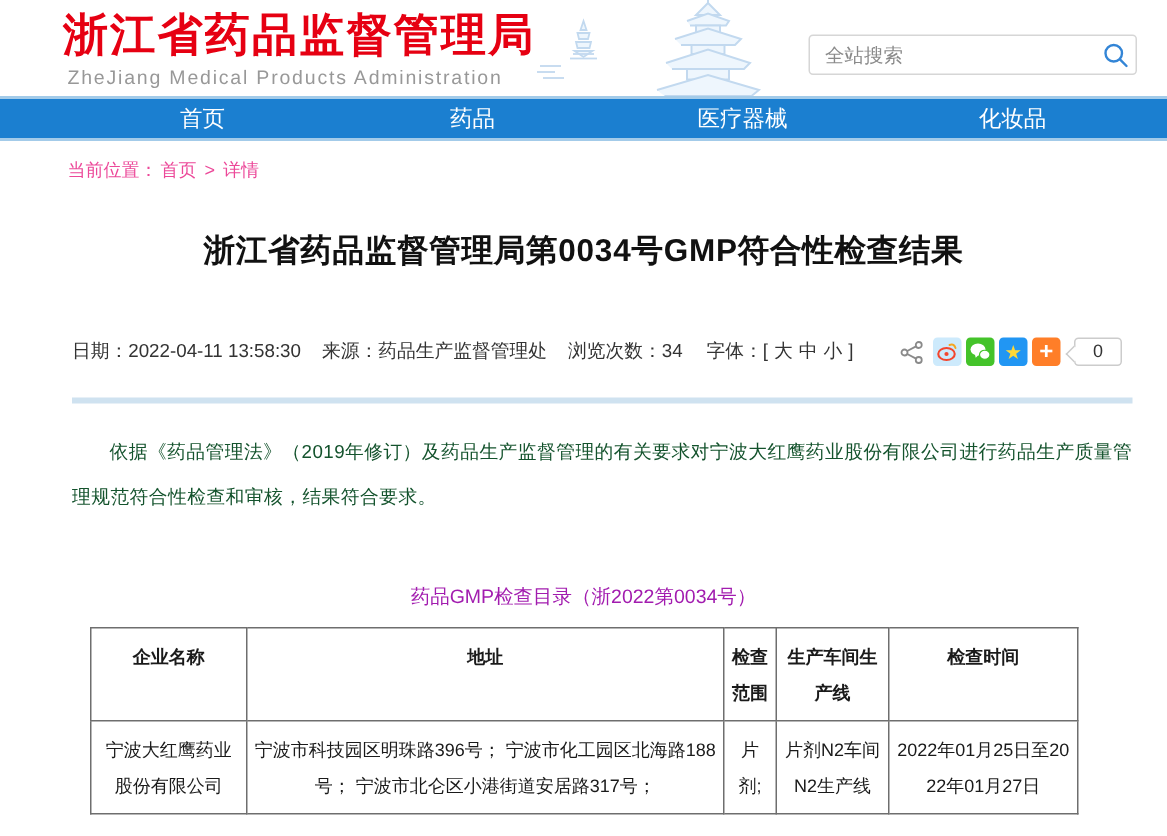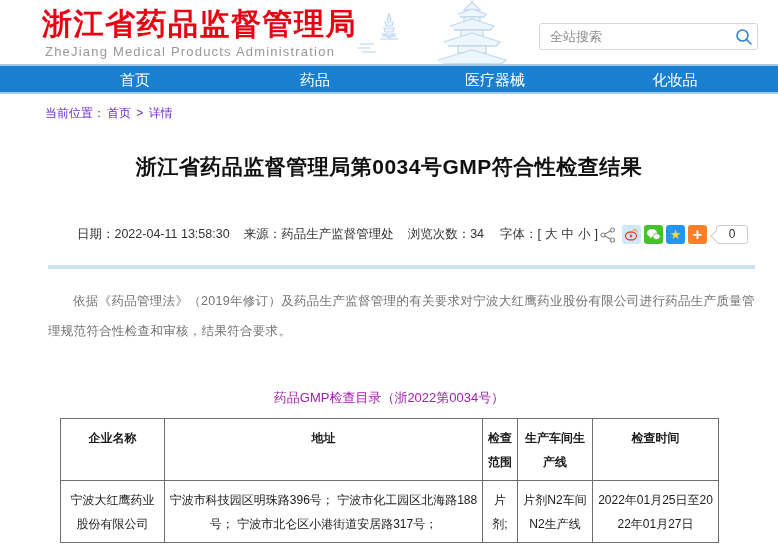--- a/index.html
+++ b/index.html
@@ -43,27 +43,27 @@
     flex:1;border:none;outline:none;font-size:13px;color:#333;
     padding:0 4px 0 10px;background:transparent;
     font-family:"Liberation Sans","DejaVu Sans",sans-serif;
   }
   .search-box input::placeholder{color:#8a8a8a;}
   .search-btn{width:30px;height:25px;border:none;background:transparent;cursor:pointer;display:flex;align-items:center;justify-content:center;}
   
   .main-nav{height:28px;background:var(--nav-blue);border-bottom:2px solid var(--nav-border-light);display:flex;padding-left:45px;}
   .nav-item{width:180px;text-align:center;color:#fff;font-size:15px;line-height:28px;cursor:pointer;}
   
-  .breadcrumb{padding:11px 0 0 45px;font-size:12px;color:#6d28d9;}
+  .breadcrumb{padding:11px 0 0 45px;font-size:12px;color:#ec4899;}
   .breadcrumb span{margin-right:2px;}
   .crumb-link{cursor:pointer;}
   
   .article-title{margin-top:31px;text-align:center;font-size:21px;font-weight:bold;color:#111;letter-spacing:0.5px;}
   .meta-row{
-    margin-top:44px;padding:0 30px 0 48px;display:flex;align-items:center;justify-content:flex-end;
+    margin-top:44px;padding:0 30px 0 48px;display:flex;align-items:center;justify-content:space-between;
   }
   .meta-left{font-size:12.5px;color:#333;display:flex;gap:14px;white-space:nowrap;}
   .font-links span{cursor:pointer;margin:12px 2px;}
   .share-bar{display:flex;align-items:center;gap:3px;}
   .share-glyph{margin-right:3px;display:flex;align-items:center;}
   .share-sq{width:19px;height:19px;border-radius:3px;display:flex;align-items:center;justify-content:center;cursor:pointer;overflow:hidden;}
   .sq-weibo{background:var(--weibo-bg);}
   .sq-wechat{background:var(--wechat-green);}
   .sq-qzone{background:var(--qzone-blue);color:var(--star-yellow);font-size:13px;line-height:19px;}
   .sq-plus{background:var(--plus-orange);color:#fff;font-size:16px;font-weight:bold;line-height:17px;}
@@ -71,21 +71,21 @@
     position:relative;width:32px;height:19px;border:1px solid #ccc;border-radius:3px;background:#fff;
     font-size:12px;color:#333;text-align:center;line-height:17px;margin-left:6px;
   }
   .share-count:before{
     content:"";position:absolute;left:-5px;top:6px;width:7px;height:7px;background:#fff;
     border-left:1px solid #ccc;border-bottom:1px solid #ccc;transform:rotate(45deg);
   }
   .divider{margin:21px 23px 0 48px;height:4px;background:var(--divider-blue);}
   .body-text{
     margin:17px 20px 0 48px;width:710px;
-    font-size:12.5px;line-height:30px;color:#737373;text-indent:2em;letter-spacing:0.3px;
+    font-size:12.5px;line-height:30px;color:#14532d;text-indent:2em;letter-spacing:0.3px;
   }
   .table-caption{margin-top:43px;text-align:center;font-size:13px;color:#a21caf;}
   
   .gmp-table{
     margin:11px auto 0;border-collapse:collapse;table-layout:fixed;width:658px;
     font-size:12px;color:#1a1a1a;
   }
   .gmp-table th,.gmp-table td{
     border:1px solid var(--table-border);vertical-align:top;line-height:24px;
     padding:7px 4px 6px 5px;word-break:break-all;

